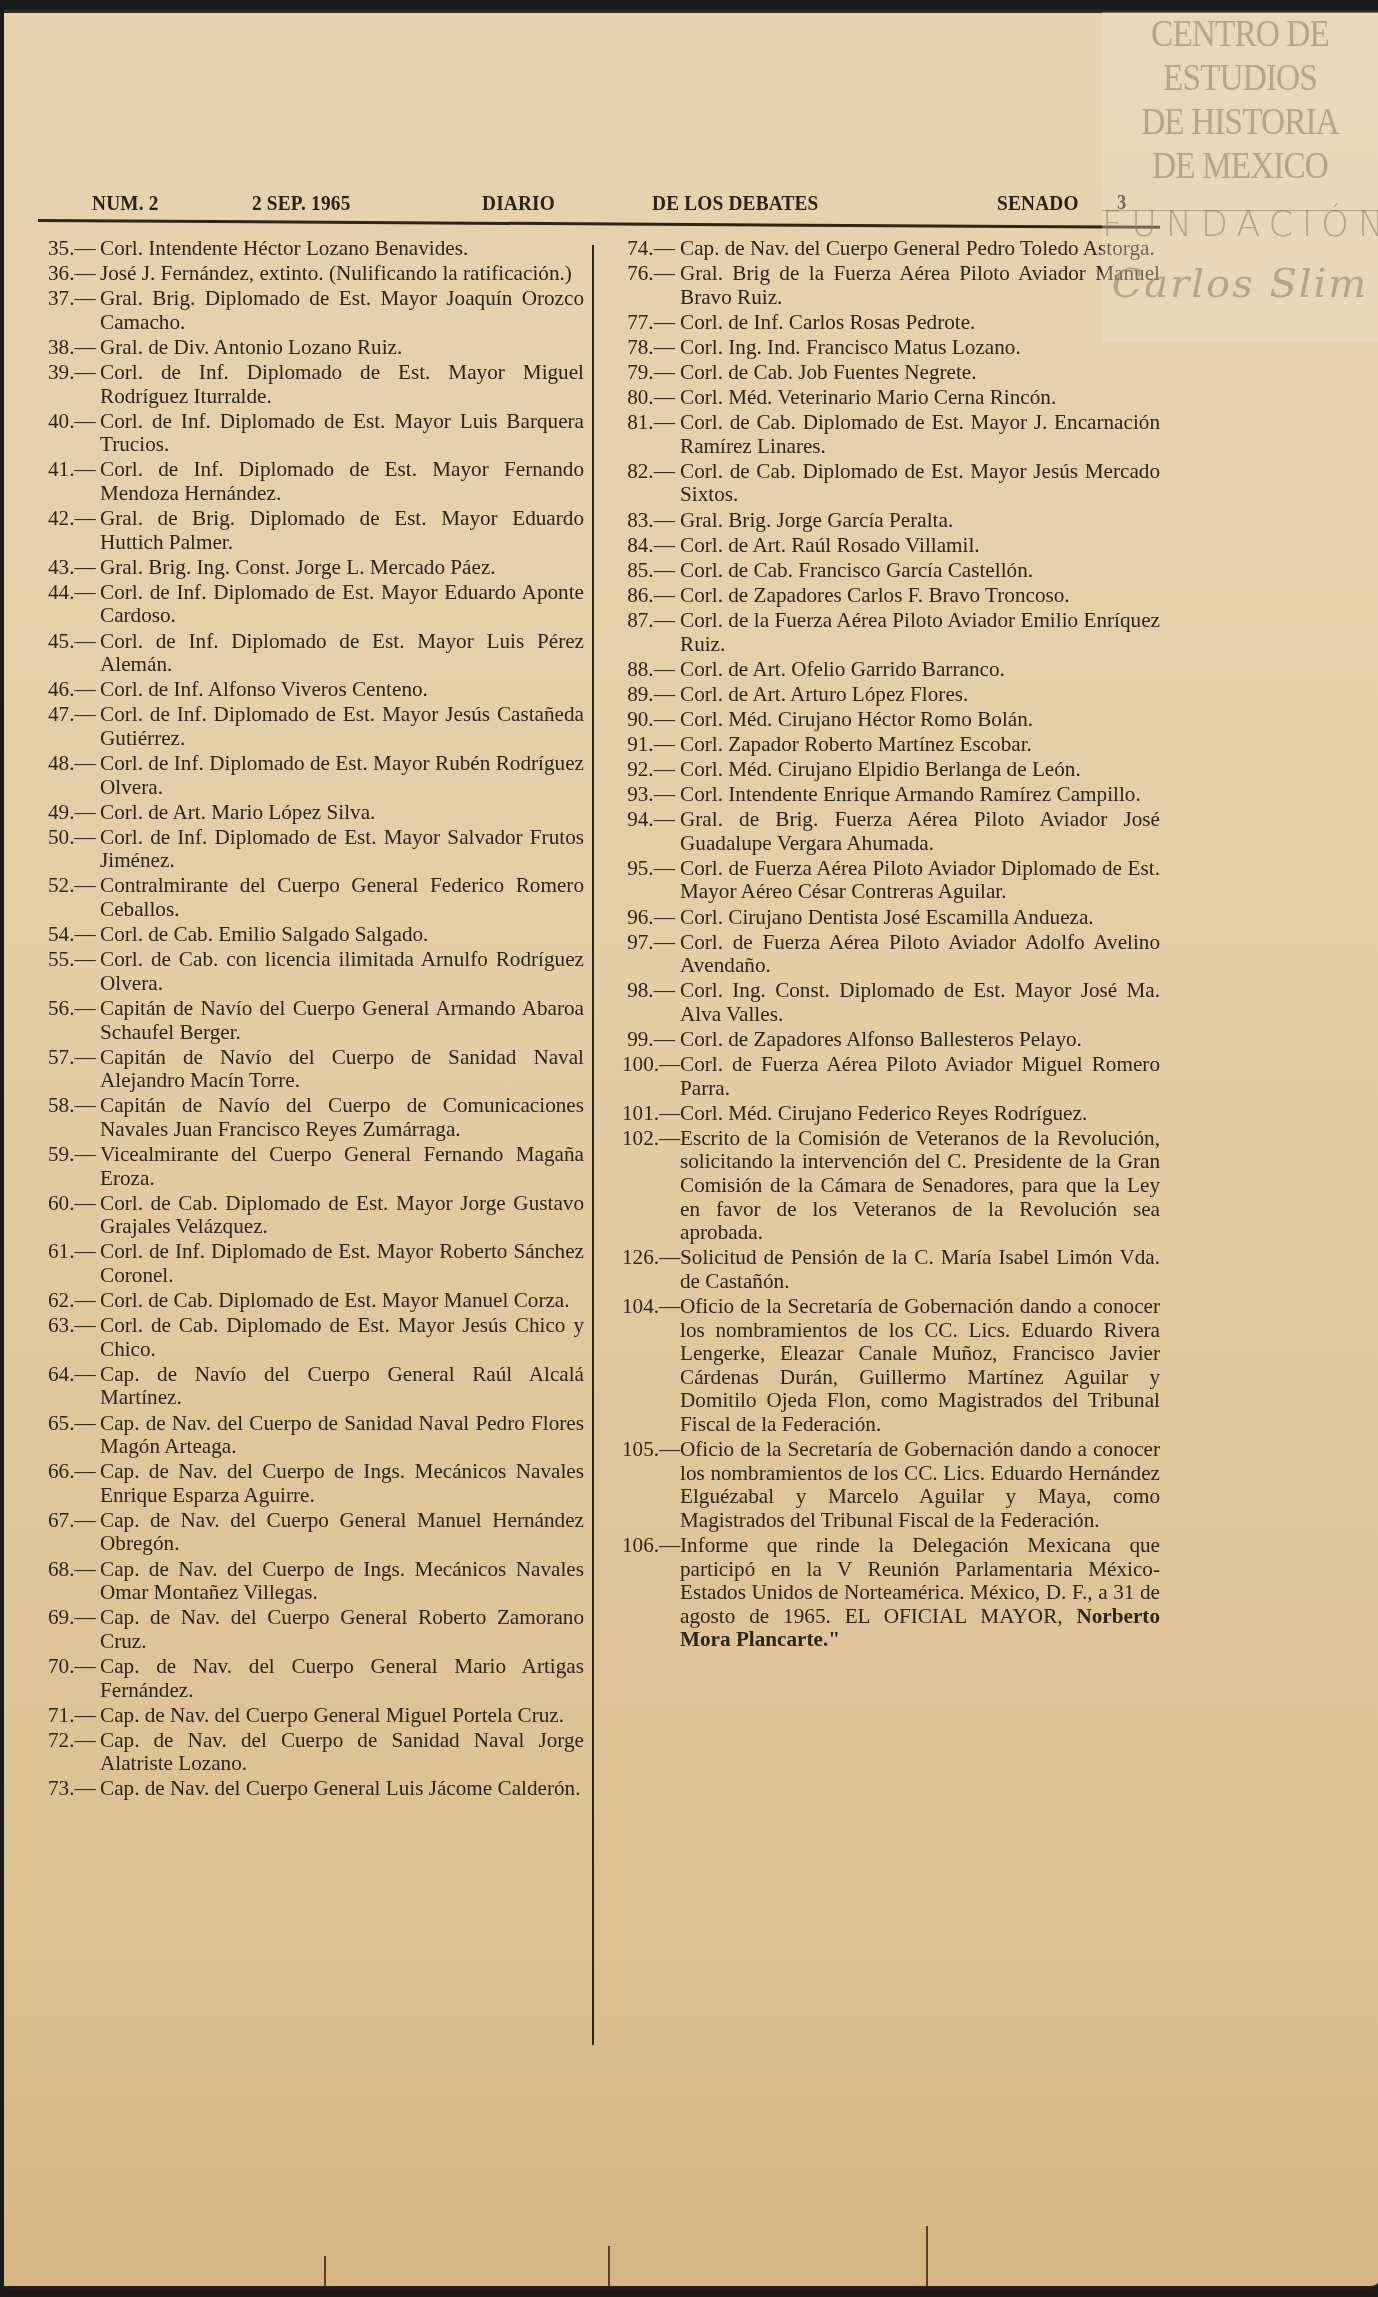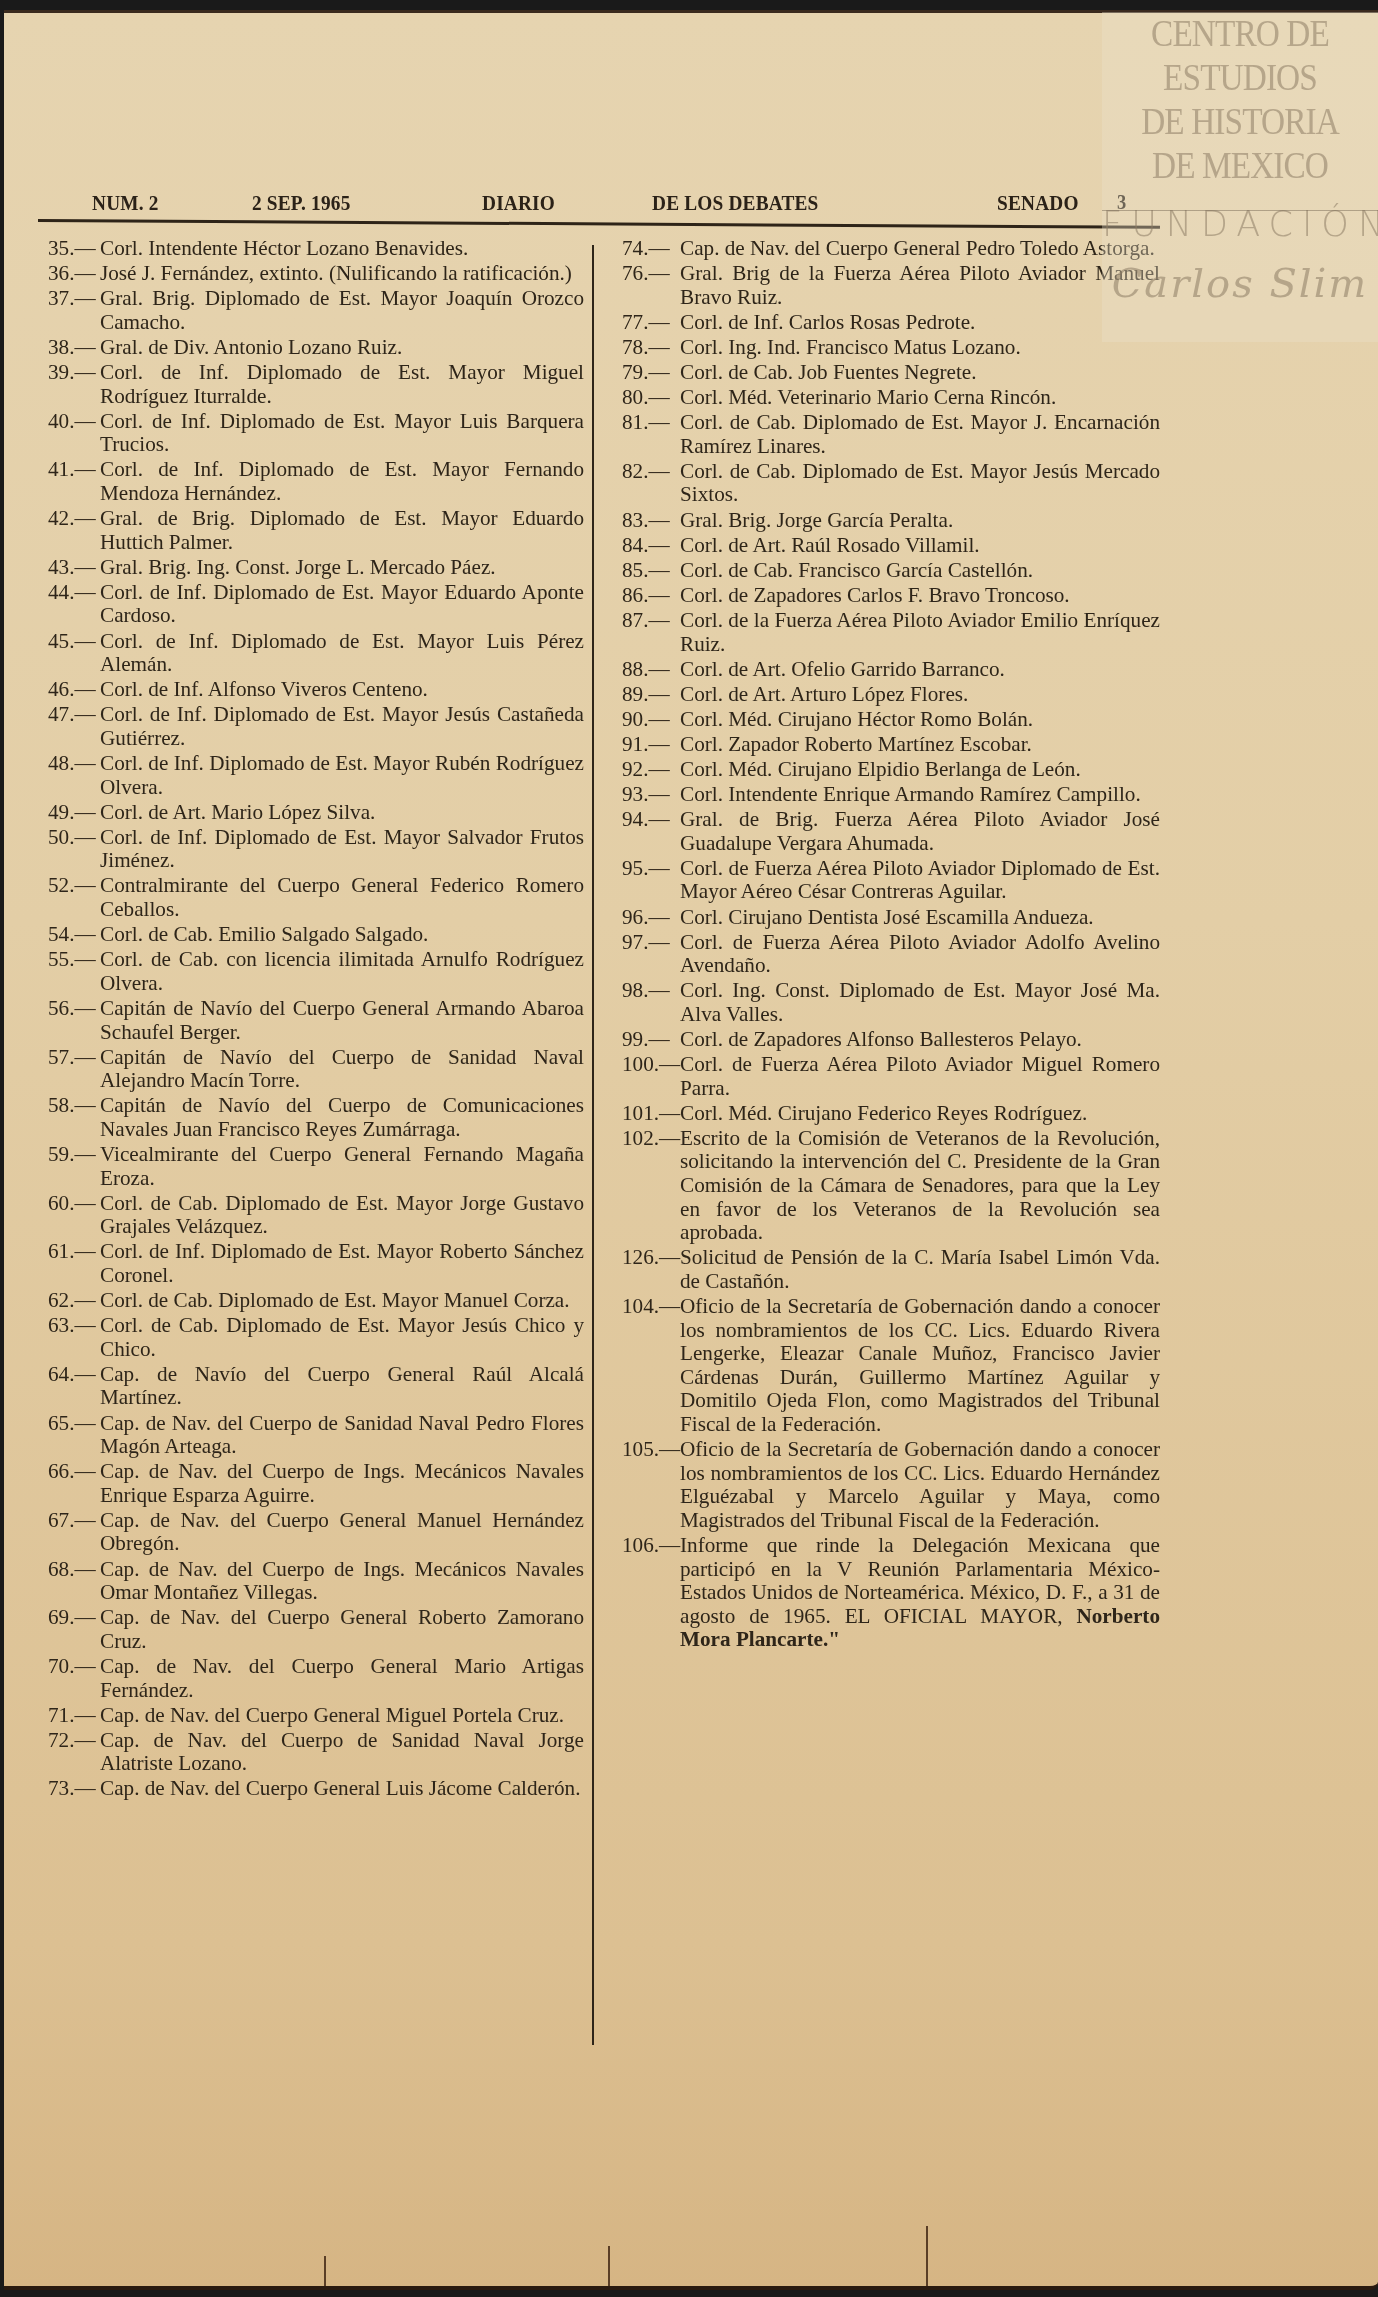--- a/index.html
+++ b/index.html
@@ -37,21 +37,21 @@
     font-size:21.2px; line-height:23.6px; color:#2e2519;
   }
   .col-left { left:44px; width:536px; }
   .col-right { left:618px; width:538px; }
   .divider {
     position:absolute; left:588px; top:232px; width:2px; height:1800px; background:#2e2519;
   }
   .item { position:relative; padding-left:52px; margin-bottom:1.5px; text-align:justify; hyphens:manual; }
   .col-right .item { padding-left:58px; }
   .item .num { position:absolute; left:0; top:0; width:52px; white-space:nowrap; }
-  .col-right .item .num { width:58px; text-align:left; }
+  .col-right .item .num { width:58px; text-align:center; }
   .item .txt { display:block; }
   .bold { font-weight:bold; }
   .watermark {
     position:absolute; left:1102px; top:12px; width:276px; height:330px;
     background:rgba(236,226,204,0.35);
     color:rgba(140,124,100,0.55);
     font-family:"Liberation Serif", serif; text-align:center;
   }
   .wm-line { font-size:37px; line-height:44px; letter-spacing:-1px; display:block; transform:scaleX(0.9); }
   .wm-fund { font-family:"DejaVu Sans", sans-serif; font-size:35px; letter-spacing:9px; margin-top:16px; display:block; font-weight:300;}

